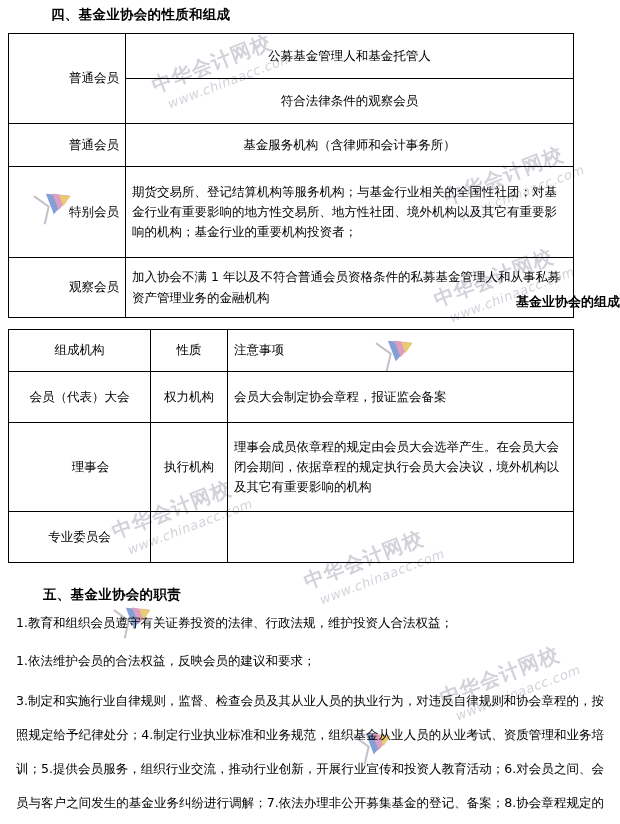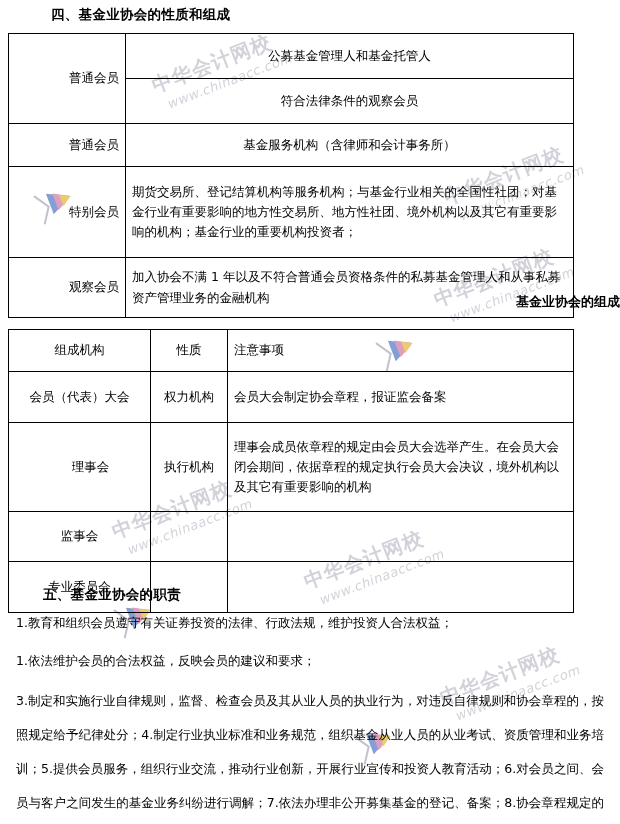--- a/index.html
+++ b/index.html
@@ -243,25 +243,20 @@
         <td class="center" style="height:44px;">会员（代表）大会</td>
         <td class="center">权力机构</td>
         <td class="body">会员大会制定协会章程，报证监会备案</td>
       </tr>
       <tr>
         <td class="center" style="height:82px;padding-left:28px;">理事会</td>
         <td class="center">执行机构</td>
         <td class="body">理事会成员依章程的规定由会员大会选举产生。在会员大会闭会期间，依据章程的规定执行会员大会决议，境外机构以及其它有重要影响的机构</td>
       </tr>
       <tr>
-        <td class="center" style="height:43px;">监事会</td>
-        <td class="center empty"></td>
-        <td class="body empty"></td>
-      </tr>
-      <tr>
         <td class="center" style="height:44px;">专业委员会</td>
         <td class="center empty"></td>
         <td class="body empty"></td>
       </tr>
     </tbody>
   </table>
 
   <div class="section-head" style="left:22px; top:586px;">五、基金业协会的职责</div>
 
   <div class="duties" style="top:600px;">

